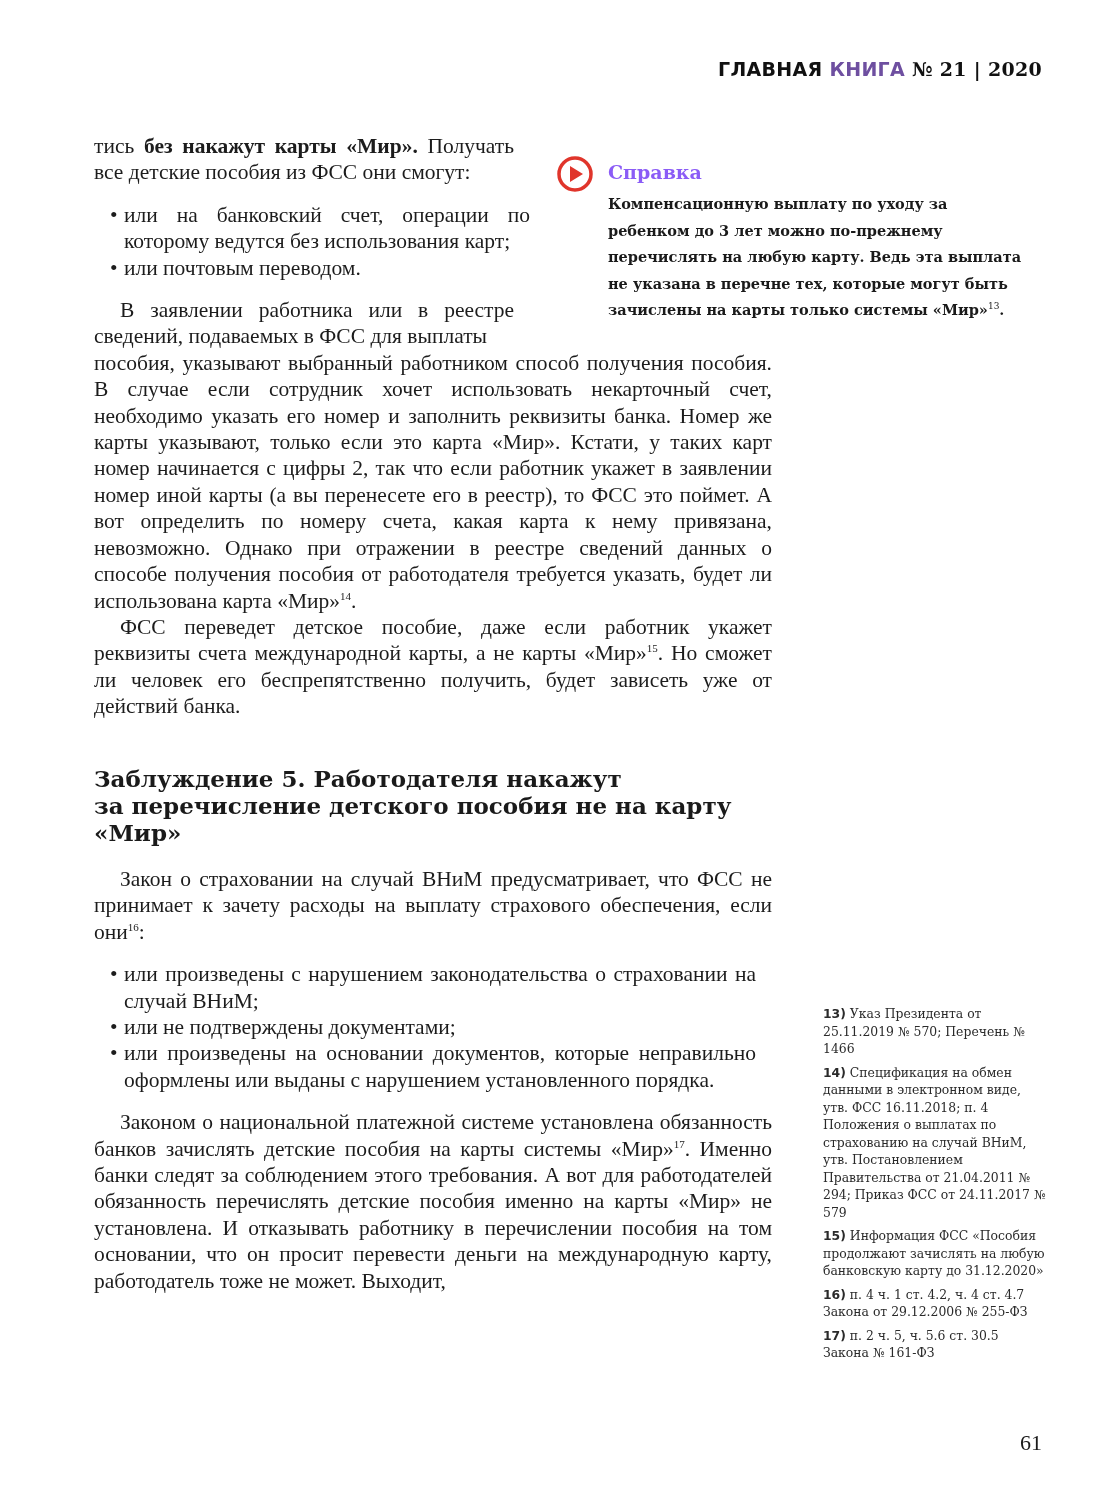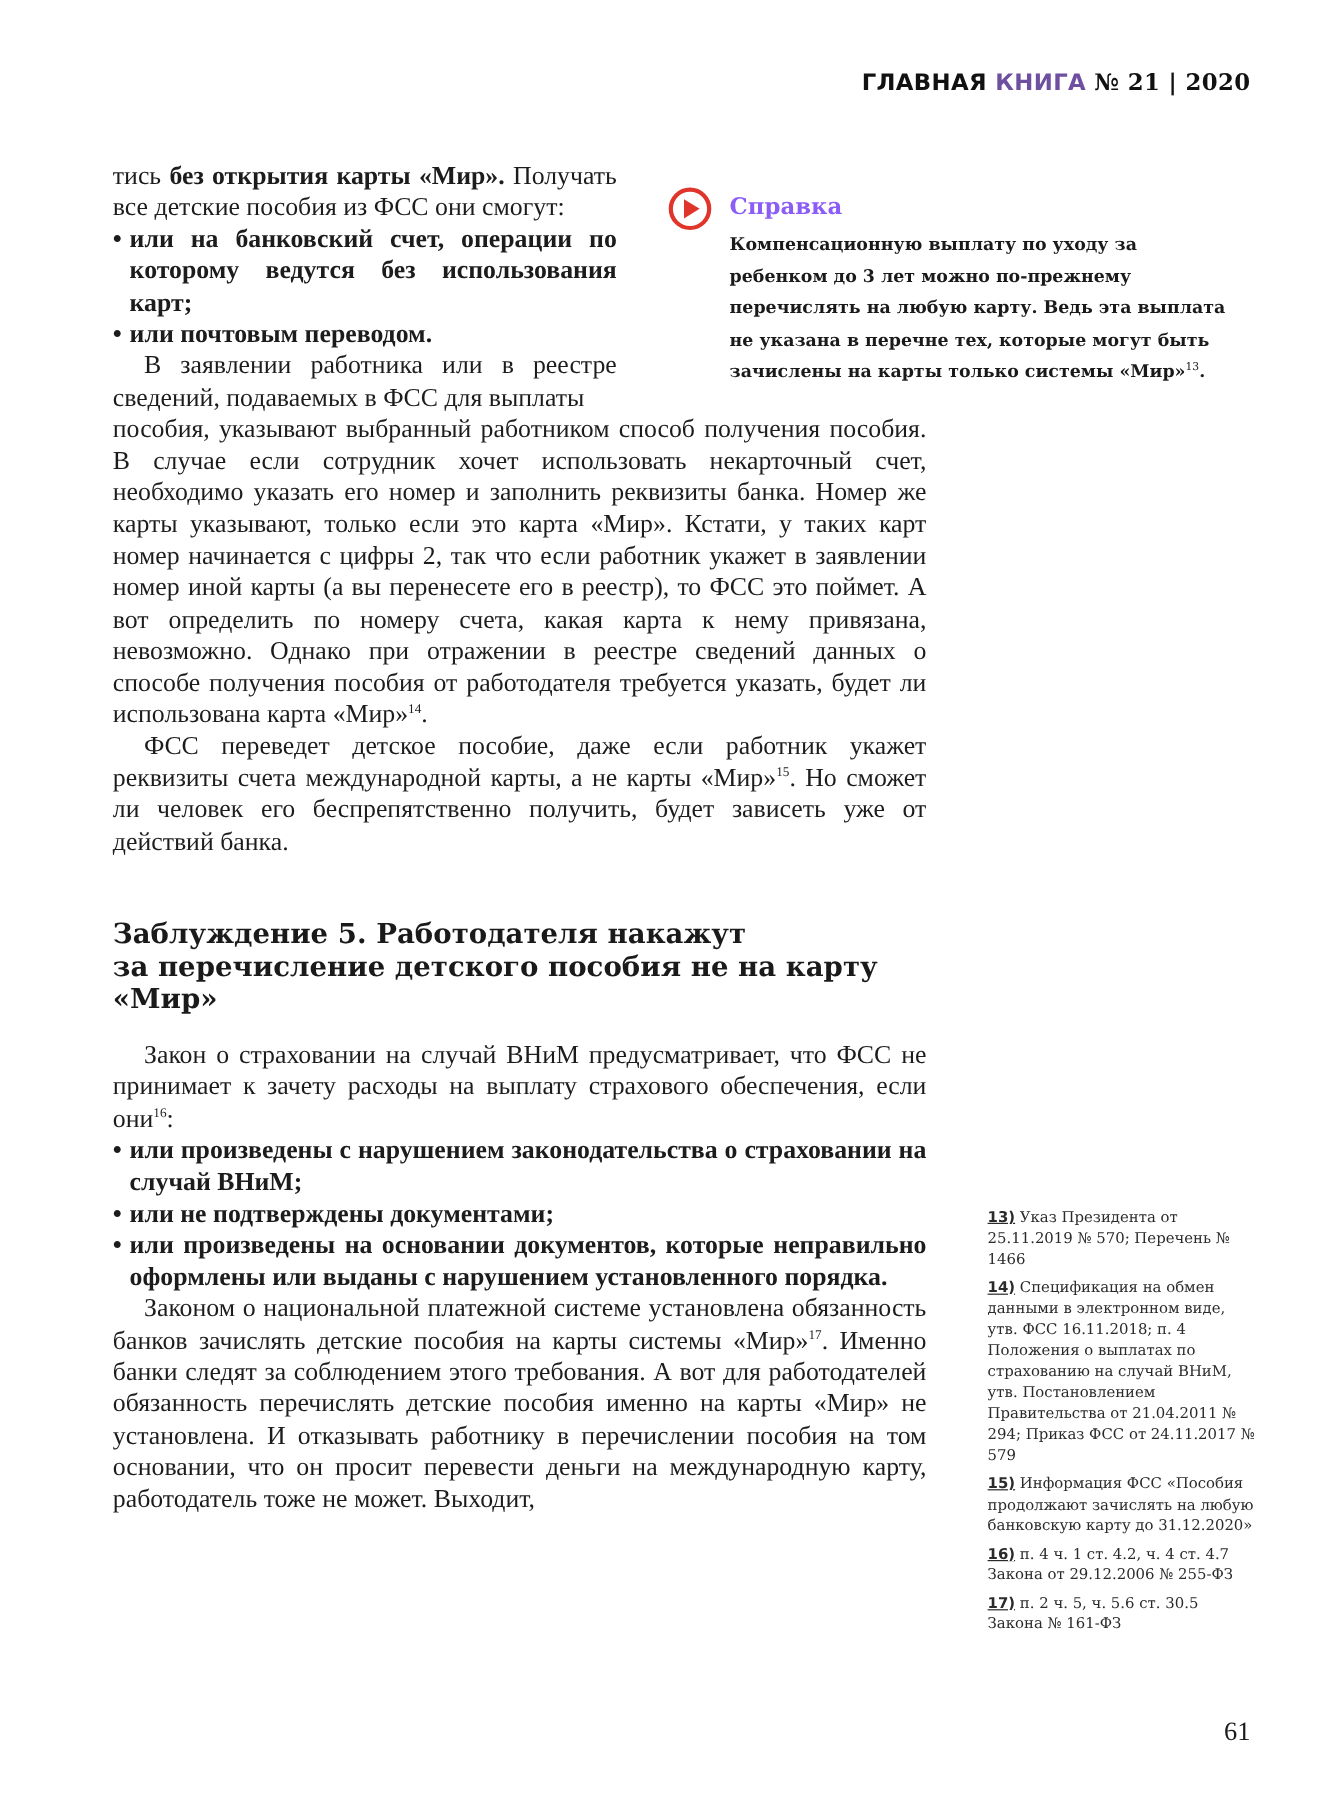--- a/index.html
+++ b/index.html
@@ -5,50 +5,50 @@
   html, body { margin: 0; padding: 0; background: #ffffff; }
   body { width: 1104px; height: 1500px; position: relative; overflow: hidden; color: #1a1a1a; }
   .header { position: absolute; top: 58px; right: 62px; font-family: "DejaVu Sans", sans-serif; font-weight: bold; font-size: 19px; letter-spacing: 0.3px; color: #111; }
   .header .accent { color: #6e4fa0; }
   .header .rest { font-family: "DejaVu Serif", serif; }
 
   .main { position: absolute; left: 94px; width: 678px; font-family: "Liberation Serif", serif; font-size: 21.5px; line-height: 26.4px; color: #1c1c1c; text-align: justify; }
   .p { margin: 0; }
   .indent { text-indent: 26px; }
   .narrow { width: 420px; }
-  .bullets { margin: 0; padding: 0; list-style: none; font-weight: bold; }
+  .bullets { margin: 16px; padding: 0; list-style: none; }
   .bullets li { position: relative; padding-left: 14px; }
   .bullets li::before { content: "•"; position: absolute; left: 0; }
   sup { font-size: 11px; line-height: 0; vertical-align: 8px; }
 
   .heading { position: absolute; left: 94px; top: 765px; width: 680px; font-family: "DejaVu Serif", serif; font-weight: bold; font-size: 23px; line-height: 27px; color: #1a1a1a; }
 
   .ref { position: absolute; left: 556px; top: 155px; width: 480px; }
   .ref-icon { position: absolute; left: 0; top: 0; width: 38px; height: 38px; }
   .ref-title { position: absolute; left: 52px; top: 6px; font-family: "DejaVu Serif", serif; font-weight: bold; font-size: 19px; color: #8b5cf6; }
   .ref-body { position: absolute; left: 52px; top: 36px; width: 425px; font-family: "DejaVu Serif", serif; font-weight: bold; font-size: 14.5px; line-height: 26.5px; color: #1a1a1a; }
   .ref-body sup { font-size: 9px; vertical-align: 6px; font-weight: normal; }
 
   .notes { position: absolute; left: 823px; top: 1005px; width: 225px; font-family: "DejaVu Serif", serif; font-size: 12.4px; line-height: 17.5px; color: #2a2a2a; }
   .note { margin-bottom: 6px; }
-  .note b { font-family: "DejaVu Sans", sans-serif; font-weight: bold; text-decoration: underline; }
+  .note b { font-family: "DejaVu Sans", sans-serif; font-weight: bold; }
 
   .page-num { position: absolute; right: 62px; top: 1430px; font-family: "Liberation Serif", serif; font-size: 22px; color: #1a1a1a; }
 </style>
 </head>
 <body>
 
 <div class="header">
   <span>ГЛАВНАЯ</span>
   <span class="accent">КНИГА</span>
   <span class="rest">№ 21 | 2020</span>
 </div>
 
 <div class="main" style="top:133px;">
-  <p class="p narrow"><span>тись </span><b>без открытия карты «Мир».</b><span> Получать все детские пособия из ФСС они смогут:</span></p>
+  <p class="p narrow"><span>тись </span><b>без накажут карты «Мир».</b><span> Получать все детские пособия из ФСС они смогут:</span></p>
   <ul class="bullets narrow">
     <li>или на банковский счет, операции по которому ведутся без использования карт;</li>
     <li>или почтовым переводом.</li>
   </ul>
   <p class="p indent narrow" style="text-align:justify;">В заявлении работника или в реестре сведений, подаваемых в ФСС для выплаты</p>
   <p class="p"><span>пособия, указывают выбранный работником способ получения пособия. В случае если сотрудник хочет использовать некарточный счет, необходимо указать его номер и заполнить реквизиты банка. Номер же карты указывают, только если это карта «Мир». Кстати, у таких карт номер начинается с цифры 2, так что если работник укажет в заявлении номер иной карты (а вы перенесете его в реестр), то ФСС это поймет. А вот определить по номеру счета, какая карта к нему привязана, невозможно. Однако при отражении в реестре сведений данных о способе получения пособия от работодателя требуется указать, будет ли использована карта «Мир»</span><sup>14</sup><span>.</span></p>
   <p class="p indent"><span>ФСС переведет детское пособие, даже если работник укажет реквизиты счета международной карты, а не карты «Мир»</span><sup>15</sup><span>. Но сможет ли человек его беспрепятственно получить, будет зависеть уже от действий банка.</span></p>
 </div>
 
 <div class="ref">

